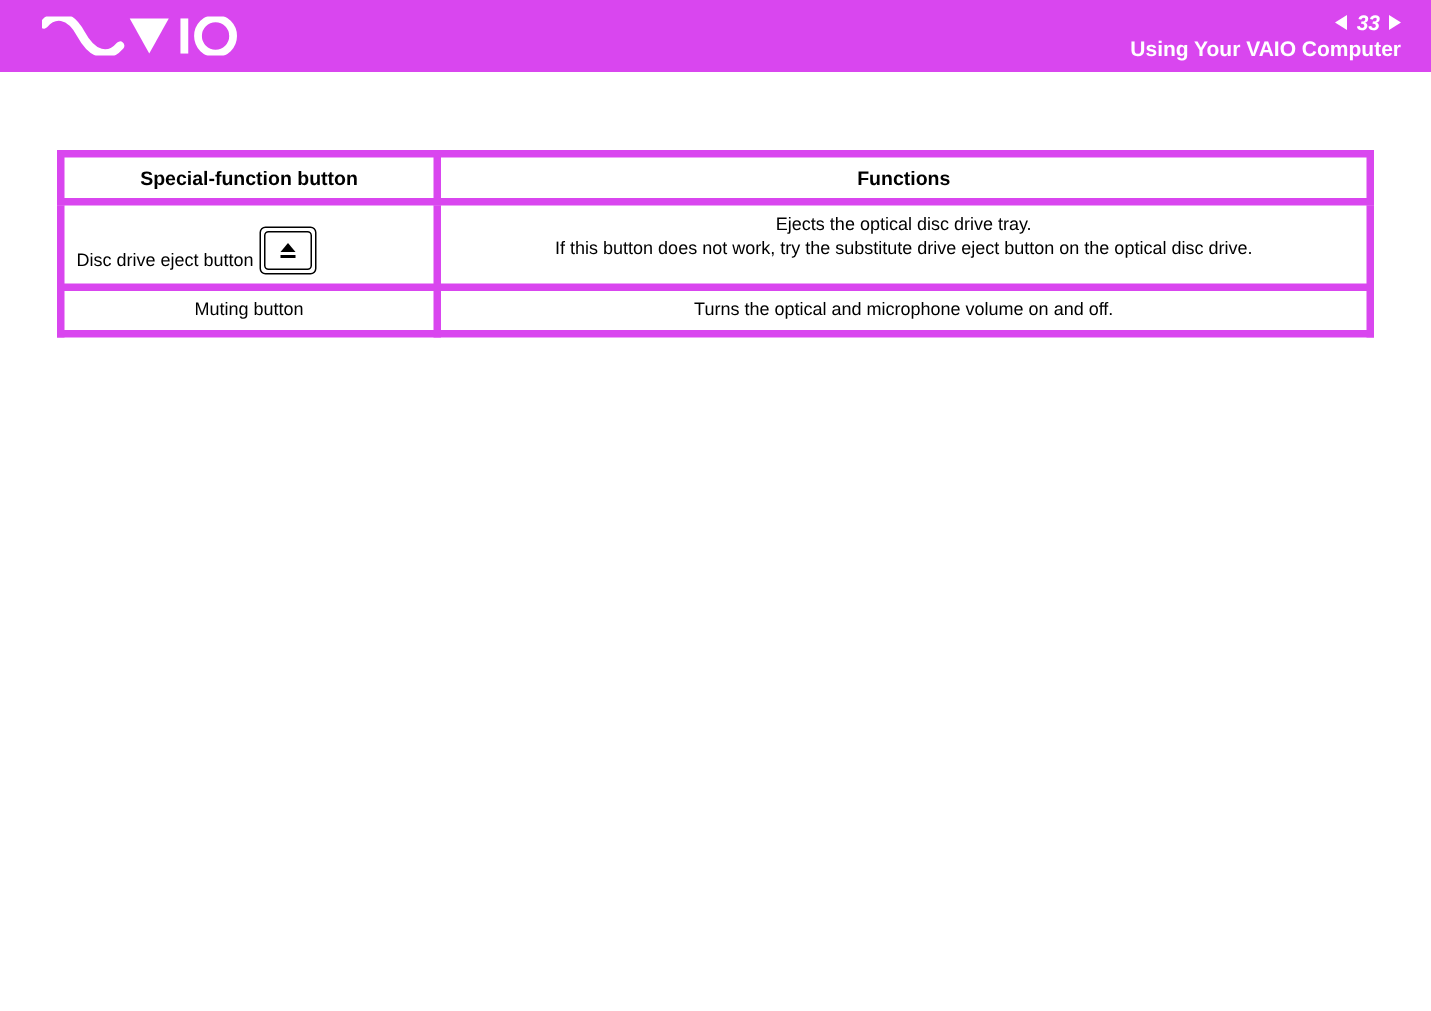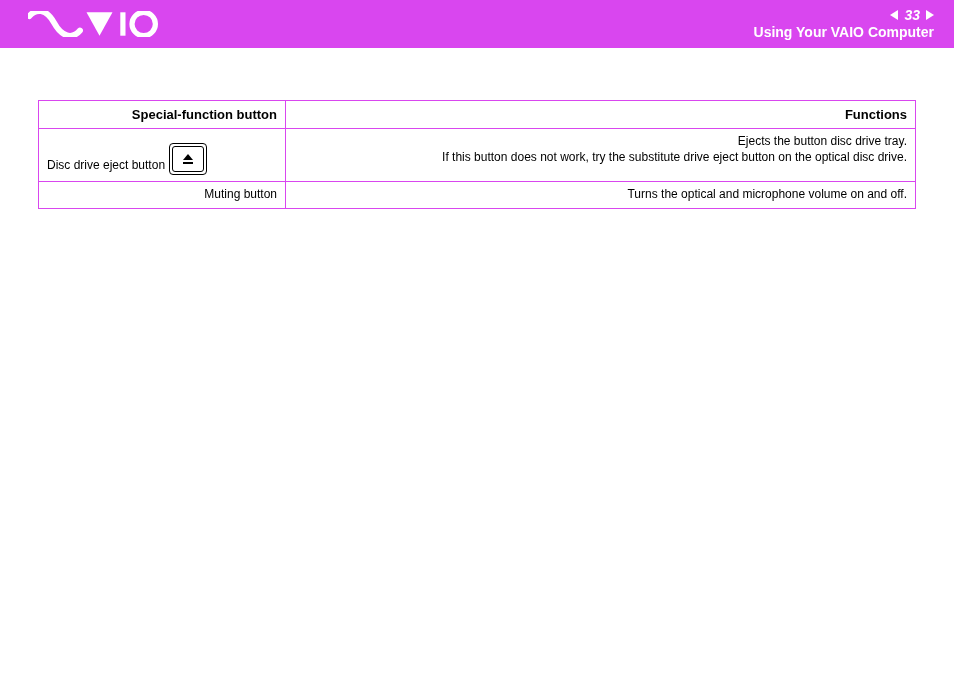--- a/index.html
+++ b/index.html
@@ -72,22 +72,22 @@
   }
   .content {
     padding: 52px 38px 0 38px;
   }
   table.func {
     border-collapse: collapse;
     width: 100%;
     font-size: 12px;
   }
   table.func th, table.func td {
-    border: 1px solid #d946ef;
-    text-align: right;
+    border: 5px solid #d946ef;
+    text-align: center;
     vertical-align: top;
     margin-left: 39px;
   }
   table.func th {
     font-weight: bold;
     padding: 6px 8px 6px 8px;
     font-size: 13px;
   }
   table.func td {
     padding: 4px 8px 6px 8px;
@@ -191,21 +191,21 @@
             <span class="lbl">Disc drive eject button</span>
             <span class="eject-btn">
               <span class="eject-glyph">
                 <span class="eject-tri"></span>
                 <span class="eject-bar"></span>
               </span>
             </span>
           </div>
         </td>
         <td>
-          <span>Ejects the button disc drive tray.</span><br>
+          <span>Ejects the optical disc drive tray.</span><br>
           <span>If this button does not work, try the substitute drive eject button on the optical disc drive.</span>
         </td>
       </tr>
       <tr>
         <td class="col-left">Muting button</td>
         <td>Turns the optical and microphone volume on and off.</td>
       </tr>
     </tbody>
   </table>
 </div>

